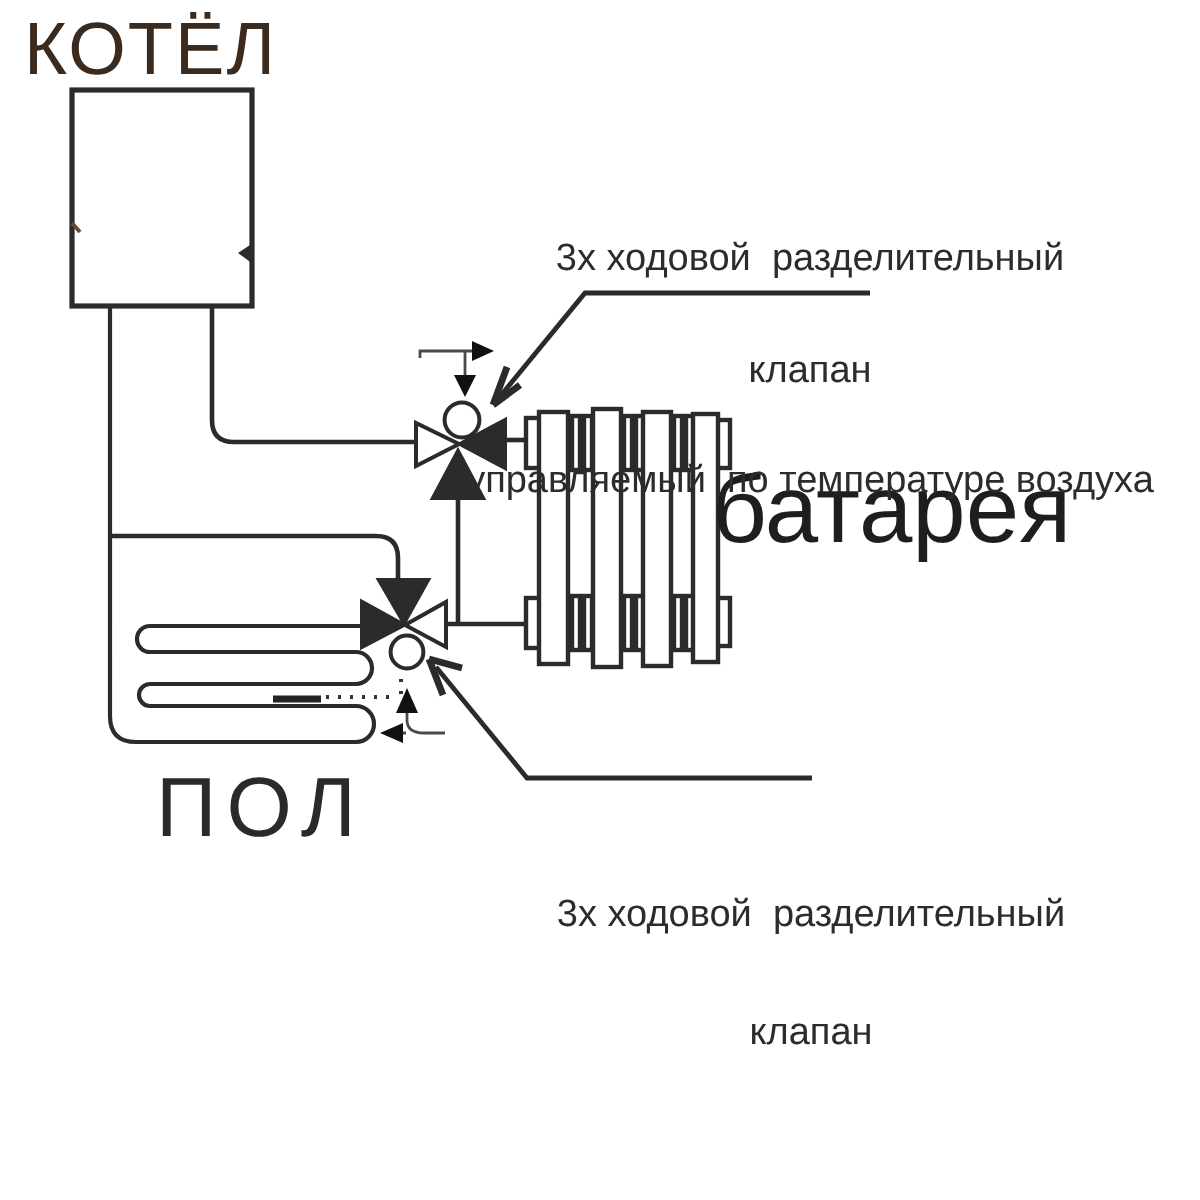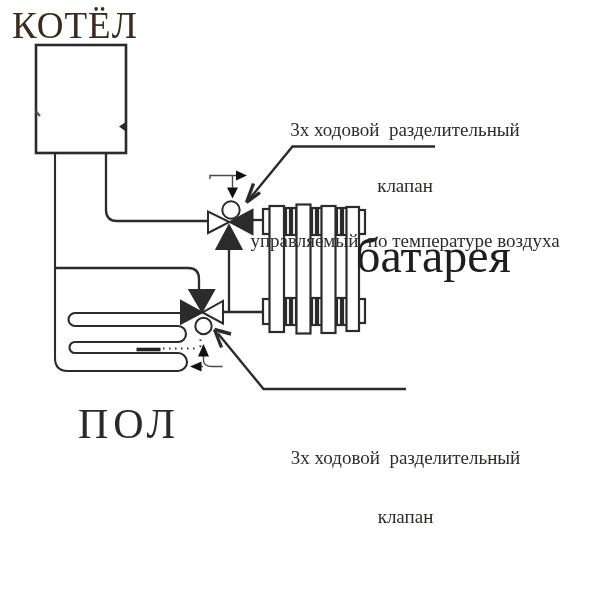--- a/index.html
+++ b/index.html
@@ -1,25 +1,25 @@
 <!DOCTYPE html>
 <html style="--ink: #2b2b2b; --title-ink: #3b2a1e; --text-ink: #2e2c29; --big-ink: #1e1e1e; --thin-ink: #4a4a4a; --bg: #ffffff;"><head>
 <meta charset="utf-8">
 <style>
   :root{
     --ink:#2b2b2b; --title-ink:#3b2a1e; --text-ink:#2e2c29; --big-ink:#1e1e1e; --bg:#ffffff; --thin-ink:#4a4a4a;
   }
   html,body{margin:0;padding:0;background:#fff;}
   .canvas{position:relative;width:600px;height:600px;background:var(--bg);overflow:hidden;
-          font-family:Liberation Serif, serif;}
+          font-family:Liberation Sans, sans-serif;}
   .canvas svg{position:absolute;left:0;top:0;color:var(--ink);}
   .label{position:absolute;color:var(--big-ink);white-space:pre;}
   .label.boiler{left:12px;top:4px;font-size:37px;color:var(--title-ink);letter-spacing:1px;}
   .label.radiator{left:356px;top:228px;font-size:48px;}
-  .label.floor{left:78px;top:400px;font-size:42px;letter-spacing:5px;color:#2a2a2a;}
+  .label.floor{left:78px;top:380px;font-size:42px;letter-spacing:5px;color:#2a2a2a;}
   .annotation{position:absolute;text-align:center;color:var(--text-ink);font-size:19px;white-space:pre-wrap;}
   .annotation.top{left:200px;top:84px;width:410px;line-height:18.5px;}
   .annotation.bottom{left:218px;top:409px;width:375px;line-height:19.5px;}
 </style>
 </head>
 <body>
 
 <div class="canvas">
 
   <svg width="600" height="600" viewBox="0 0 600 600">

